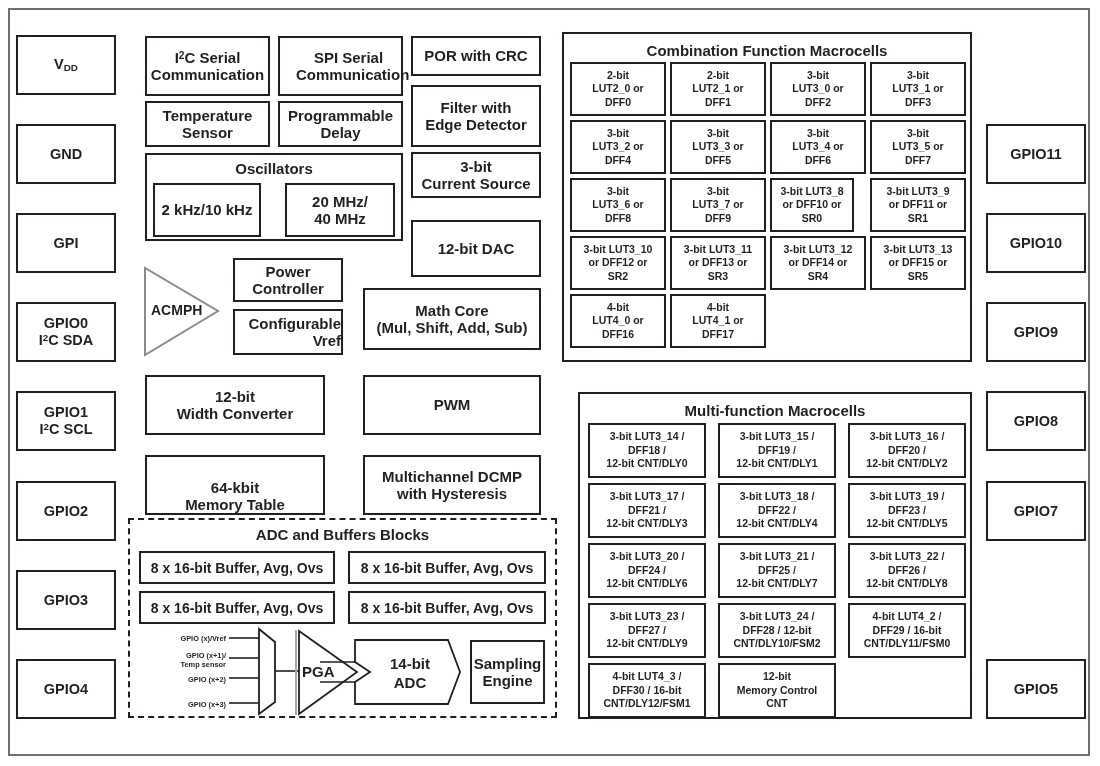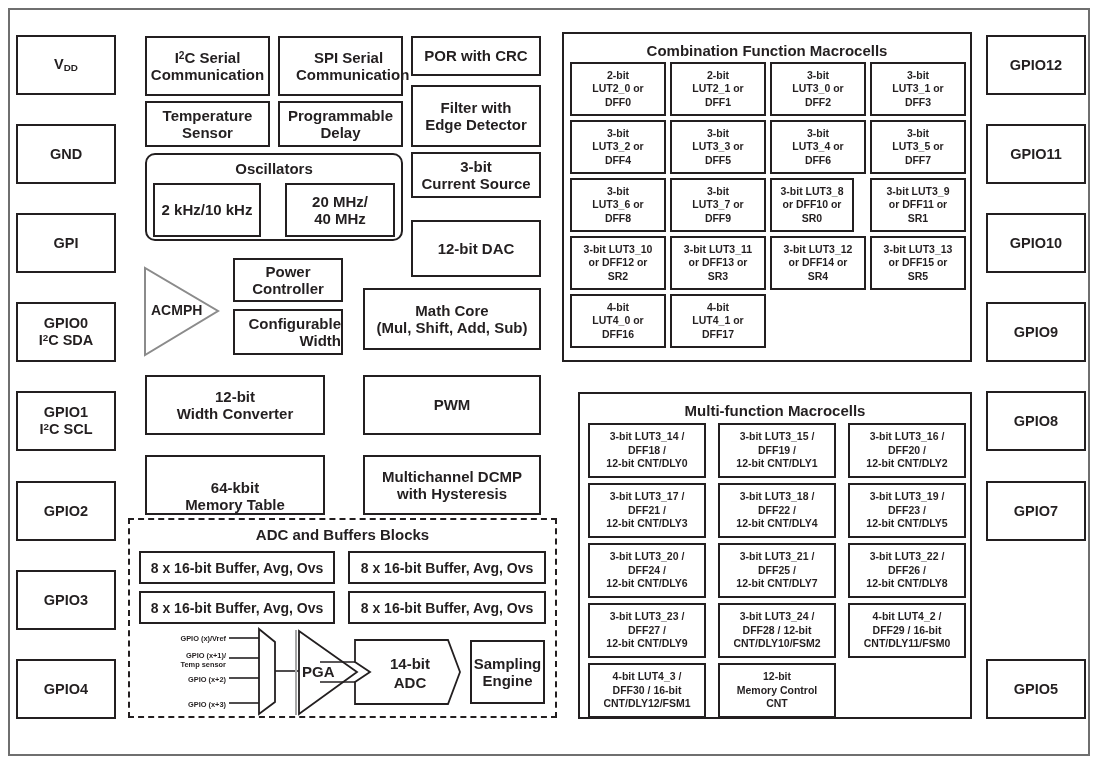--- a/index.html
+++ b/index.html
@@ -152,23 +152,20 @@
   </div>
 
   <div class="box pin" style="left:16px;top:570px;width:100px;height:60px;">
     <span class="t">GPIO3</span>
   </div>
 
   <div class="box pin" style="left:16px;top:659px;width:100px;height:60px;">
     <span class="t">GPIO4</span>
   </div>
 
-  <div class="box pin" style="left:986px;top:35px;width:100px;height:60px;">
-    <span class="t">GPIO12</span>
-  </div>
   <div class="box pin" style="left:986px;top:124px;width:100px;height:60px;">
     <span class="t">GPIO11</span>
   </div>
   <div class="box pin" style="left:986px;top:213px;width:100px;height:60px;">
     <span class="t">GPIO10</span>
   </div>
   <div class="box pin" style="left:986px;top:302px;width:100px;height:60px;">
     <span class="t">GPIO9</span>
   </div>
   <div class="box pin" style="left:986px;top:391px;width:100px;height:60px;">
@@ -203,21 +200,21 @@
   <div class="box blk" style="left:145px;top:101px;width:125px;height:46px;flex-direction:column;">
     <span class="t">Temperature</span>
     <span class="t">Sensor</span>
   </div>
 
   <div class="box blk" style="left:411px;top:85px;width:130px;height:62px;flex-direction:column;">
     <span class="t">Filter with</span>
     <span class="t">Edge Detector</span>
   </div>
 
-  <div class="panel" style="left:145px;top:153px;width:258px;height:88px;border-radius:10px;">
+  <div class="panel" style="left:145px;top:153px;width:258px;height:88px;">
     <div class="panel-title" style="top:5px;">Oscillators</div>
   </div>
   <div class="box blk" style="left:153px;top:183px;width:108px;height:54px;">
     <span class="t">2 kHz/10 kHz</span>
   </div>
   <div class="box blk" style="left:285px;top:183px;width:110px;height:54px;flex-direction:column;">
     <span class="t">20 MHz/</span>
     <span class="t">40 MHz</span>
   </div>
 
@@ -235,21 +232,21 @@
   </svg>
   <div class="acmph-label" style="left:151px;top:302px;">ACMPH</div>
 
   <div class="box blk" style="left:233px;top:258px;width:110px;height:44px;flex-direction:column;">
     <span class="t">Power</span>
     <span class="t">Controller</span>
   </div>
 
   <div class="box blk" style="left:233px;top:309px;width:110px;height:46px;flex-direction:column;text-align:right;">
     <span class="t">Configurable</span>
-    <span class="t">Width</span>
+    <span class="t">Vref</span>
   </div>
 
   <div class="box blk" style="left:363px;top:288px;width:178px;height:62px;flex-direction:column;">
     <span class="t">Math Core</span>
     <span class="t">(Mul, Shift, Add, Sub)</span>
   </div>
 
   <div class="box blk" style="left:145px;top:375px;width:180px;height:60px;flex-direction:column;">
     <span class="t">12-bit</span>
     <span class="t">Width Converter</span>

